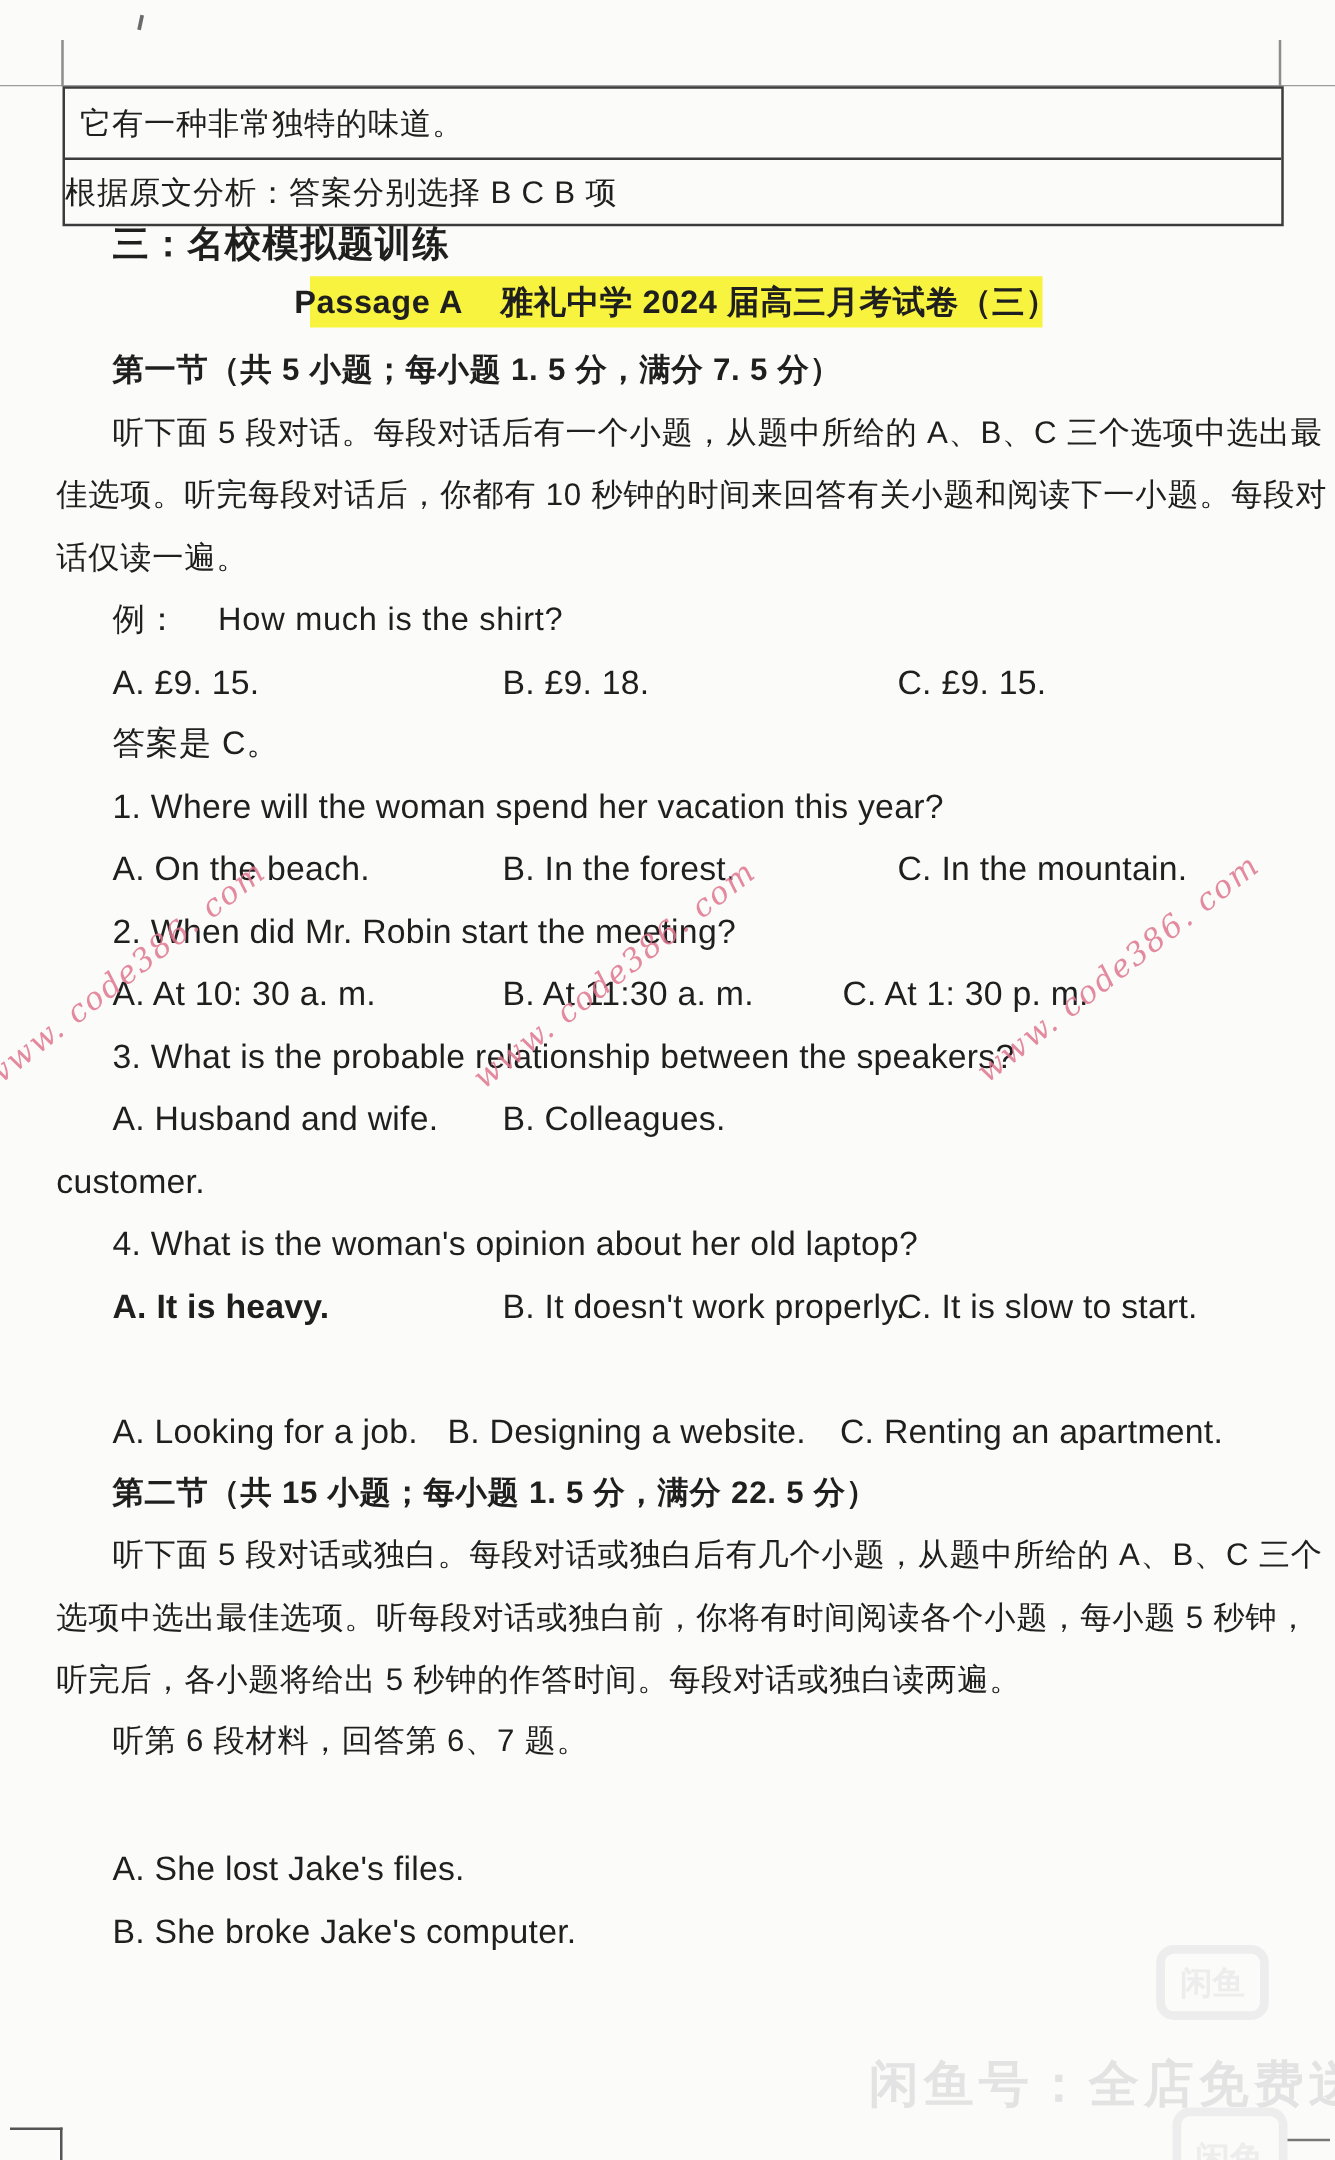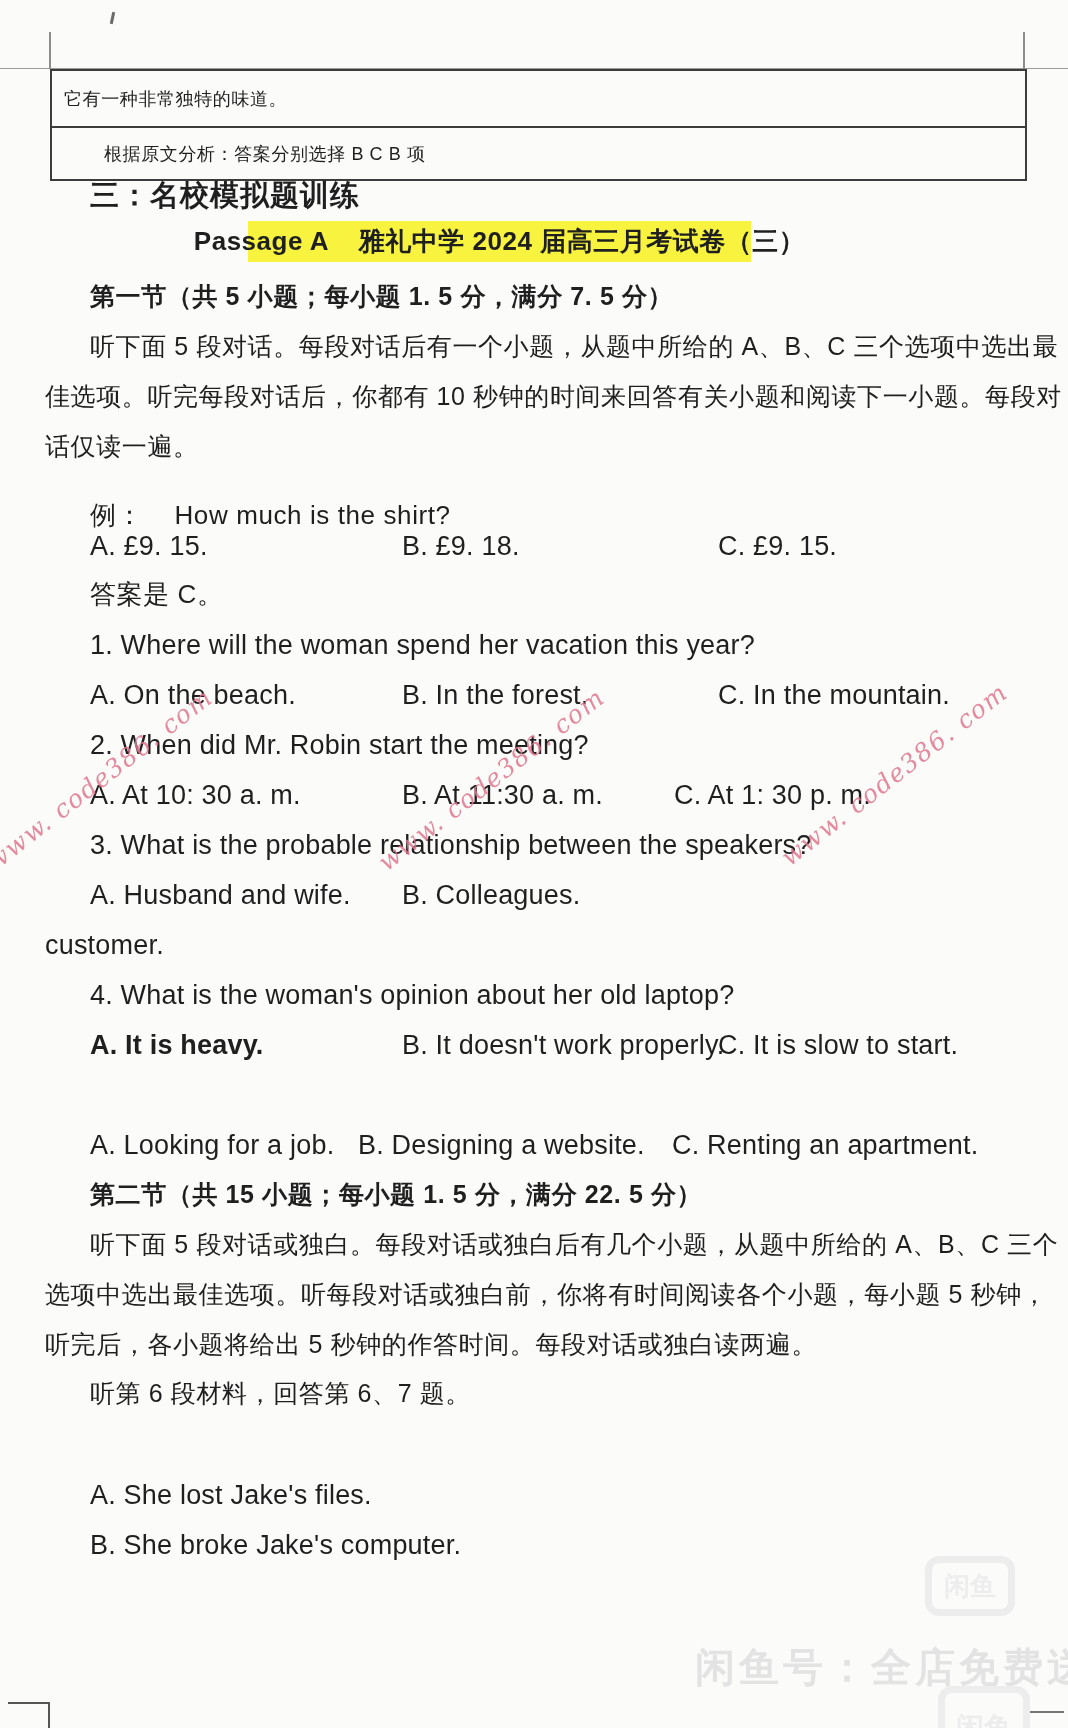--- a/index.html
+++ b/index.html
@@ -9,26 +9,26 @@
     font-family:"Liberation Sans", sans-serif;
   }
   .ln{position:absolute; white-space:pre; line-height:1.2;}
   .en{font-size:27px; letter-spacing:0.2px;}
   .cn{font-size:25px; letter-spacing:0.6px;}
   .bold{font-weight:bold;}
   
   .hline-top{position:absolute; left:0; top:68px; width:1068px; height:1px; background:#9b9b9b;}
   .vstub{position:absolute; top:32px; width:2px; height:37px; background:#8d8d8d;}
   .top-table{position:absolute; left:50px; top:69px; width:973px; border:2px solid #3c3c3c; background:transparent;}
-  .top-table .row{display:flex; align-items:center; font-size:18px; letter-spacing:0.6px;}
+  .top-table .row{display:flex; align-items:center; font-size:25px; letter-spacing:0.6px;}
   .top-table .row1{height:55px; border-bottom:2px solid #3c3c3c; padding-left:12px;}
-  .top-table .row2{height:51px; padding-left:52px;}
+  .top-table .row2{height:51px; }
   
   .passage{
-    position:absolute; left:248px; top:221px; width:503px; height:41px;
+    position:absolute; left:248px; top:221px; width:586px; height:41px;
     background:#f7f33e; display:flex; align-items:center; justify-content:center;
     font-weight:bold; font-size:26px; letter-spacing:0.5px; white-space:pre;
   }
   .heading{position:absolute; left:90px; top:176px; font-size:29px; font-weight:bold; letter-spacing:1px;}
   
   .wm{
     position:absolute; white-space:pre;
     font-family:"DejaVu Serif", serif; font-style:italic;
     font-size:25px; letter-spacing:1.5px;
     color:rgba(223,118,141,0.85);
@@ -66,21 +66,21 @@
 
   <div class="heading">三：名校模拟题训练</div>
 
   <div class="passage">Passage A    雅礼中学 2024 届高三月考试卷（三）</div>
 
   <div class="ln cn bold" style="left:90px;top:281px;">第一节（共 5 小题；每小题 1. 5 分，满分 7. 5 分）</div>
   <div class="ln cn" style="left:90px;top:331px;">听下面 5 段对话。每段对话后有一个小题，从题中所给的 A、B、C 三个选项中选出最</div>
   <div class="ln cn" style="left:45px;top:381px;">佳选项。听完每段对话后，你都有 10 秒钟的时间来回答有关小题和阅读下一小题。每段对</div>
   <div class="ln cn" style="left:45px;top:431px;">话仅读一遍。</div>
 
-  <div class="ln cn" style="left:90px;top:480px;font-size:26px;margin-top:20px;">例：    How much is the shirt?</div>
+  <div class="ln cn" style="left:90px;top:480px;font-size:26px;">例：    How much is the shirt?</div>
   <div class="ln en" style="left:90px;top:530px;">A. £9. 15.</div>
   <div class="ln en" style="left:402px;top:530px;">B. £9. 18.</div>
   <div class="ln en" style="left:718px;top:530px;">C. £9. 15.</div>
   <div class="ln cn" style="left:90px;top:579px;font-size:26px;">答案是 C。</div>
 
   <div class="ln en" style="left:90px;top:629px;">1. Where will the woman spend her vacation this year?</div>
   <div class="ln en" style="left:90px;top:679px;">A. On the beach.</div>
   <div class="ln en" style="left:402px;top:679px;">B. In the forest.</div>
   <div class="ln en" style="left:718px;top:679px;">C. In the mountain.</div>
 

